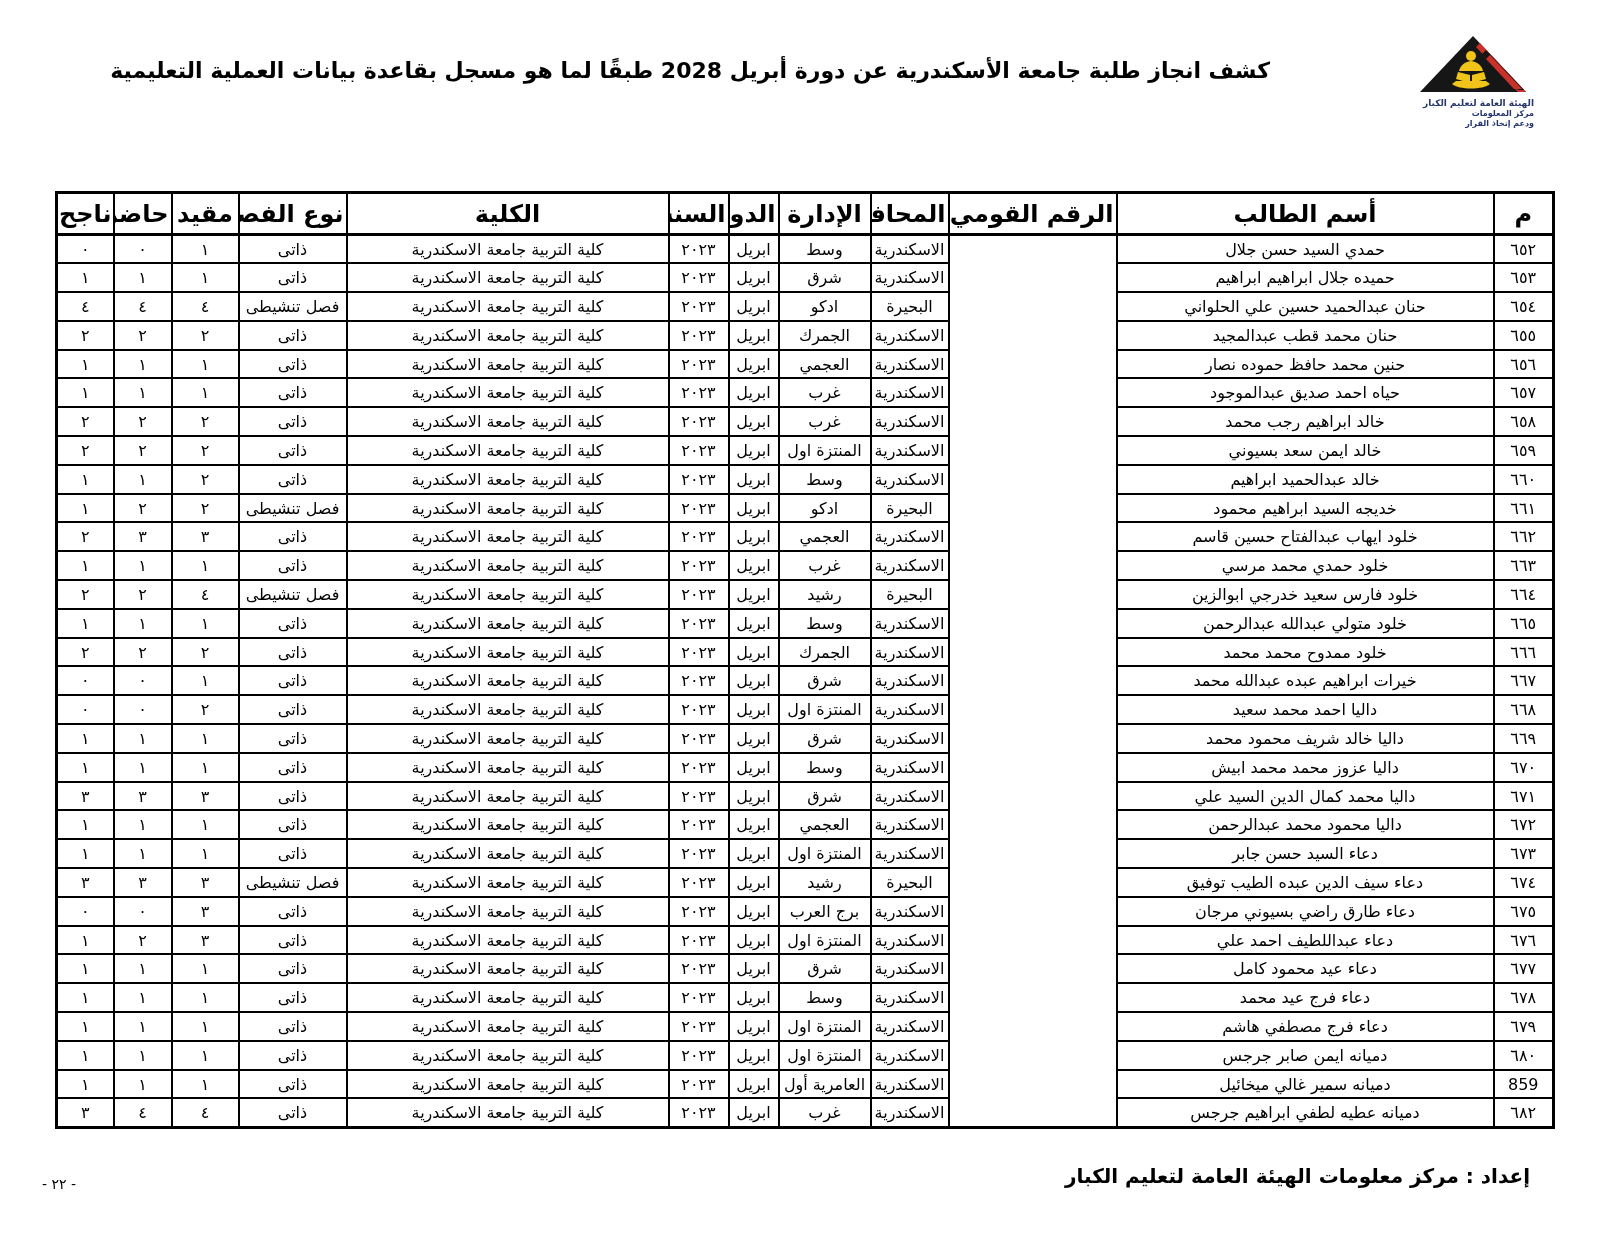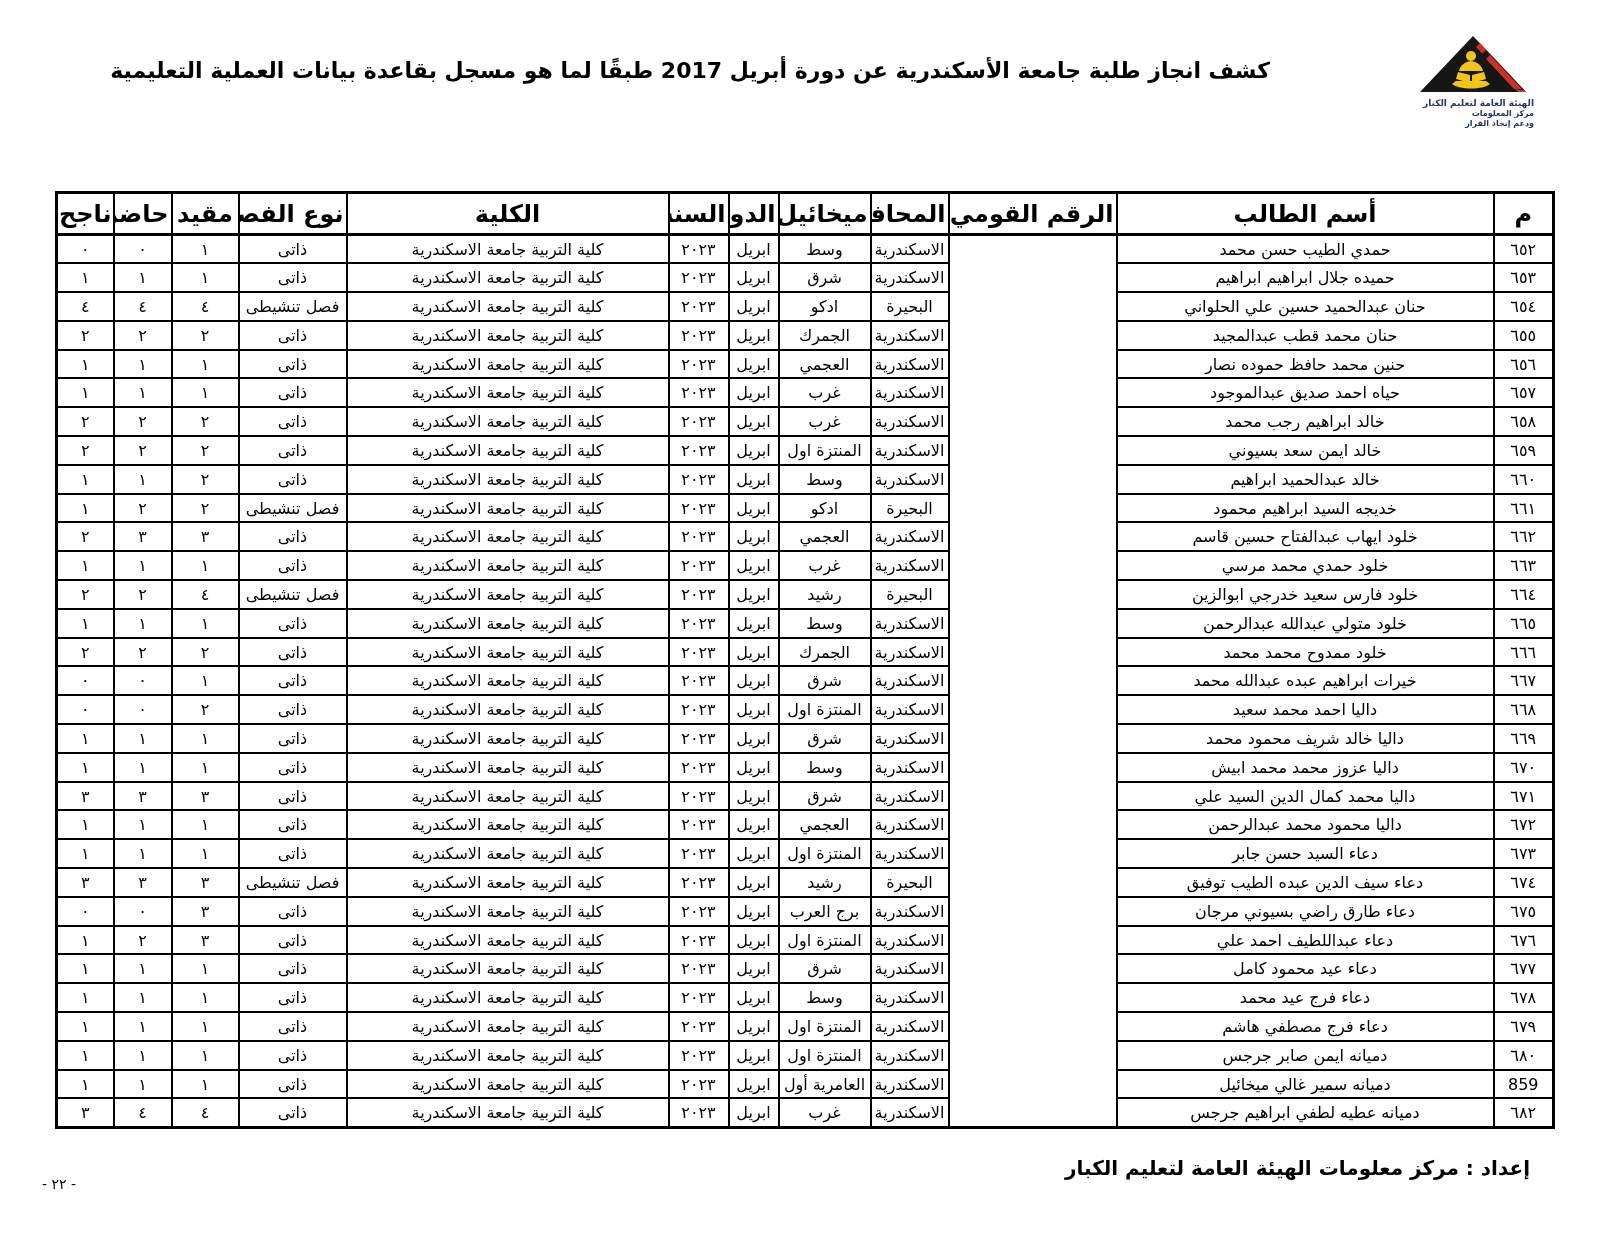--- a/index.html
+++ b/index.html
@@ -35,21 +35,21 @@
   table.report tbody td { height: 28.8px; font-size: 16px; }
   td.c-no { font-size: 16px; }
   td.c-gov { font-size: 14.5px; }
   td.c-admin { font-size: 15px; border-radius: 13px; }
   td.c-session, td.c-year { font-size: 15px; }
   td.c-college { font-size: 16px; }
   td.c-class { font-size: 15px; }
   td.c-natid { background: #fff; }
 
   .footer-prepared {
-    position: absolute; bottom: 56px; right: 70px;
+    position: absolute; bottom: 48px; right: 70px;
     direction: rtl; font-weight: bold; font-size: 20px; white-space: nowrap;
   }
   .footer-page {
     position: absolute; bottom: 44px; left: 42px;
     direction: rtl; font-size: 14px; font-weight: normal;
   }
 </style>
 </head>
 <body>
 
@@ -65,21 +65,21 @@
     <path d="M44 38 L56 41 L56 49 L42 45 Z" fill="#f0c419"></path>
     <path d="M70 38 L58 41 L58 49 L72 45 Z" fill="#f0c419"></path>
     <path d="M38 50 C45 56 69 56 76 50 L72 47 L42 47 Z" fill="#f0c419"></path>
   </svg>
   <div class="logo-text">
     <div class="l1">الهيئة العامة لتعليم الكبار</div>
     <div class="l2">مركز المعلومات ودعم إتخاذ القرار</div>
   </div>
 </div>
 
-<div class="page-title">كشف انجاز طلبة جامعة الأسكندرية عن دورة أبريل 2017 طبقًا لما هو مسجل بقاعدة بيانات العملية التعليمية</div>
+<div class="page-title">كشف انجاز طلبة جامعة الأسكندرية عن دورة أبريل 2028 طبقًا لما هو مسجل بقاعدة بيانات العملية التعليمية</div>
 
 <table class="report">
   <colgroup>
     <col style="width:60px">
       <col style="width:377px">
       <col style="width:168px">
       <col style="width:78px">
     <col style="width:92px">
       <col style="width:50px">
       <col style="width:60px">
@@ -88,34 +88,34 @@
       <col style="width:67px">
       <col style="width:58px">
       <col style="width:57px">
   </colgroup>
   <thead>
     <tr>
       <th>م</th>
       <th>أسم الطالب</th>
       <th>الرقم القومي</th>
       <th>المحافظة</th>
-      <th>ميخائيل</th>
+      <th>الإدارة</th>
       <th>الدورة</th>
       <th>السنة</th>
       <th>الكلية</th>
       <th>نوع الفصل</th>
       <th>مقيد</th>
       <th>حاضر</th>
       <th>ناجح</th>
     </tr>
   </thead>
   <tbody>
       <tr>
         <td class="c-no">٦٥٢</td>
-        <td class="c-name">حمدي الطيب حسن محمد</td>
+        <td class="c-name">حمدي السيد حسن جلال</td>
         <td class="c-natid" rowspan="31"></td>
         <td class="c-gov">الاسكندرية</td>
         <td class="c-admin">وسط</td>
         <td class="c-session">ابريل</td>
         <td class="c-year">٢٠٢٣</td>
         <td class="c-college">كلية التربية جامعة الاسكندرية</td>
         <td class="c-class">ذاتى</td>
         <td class="c-enrolled">١</td>
         <td class="c-present">٠</td>
         <td class="c-passed">٠</td>

